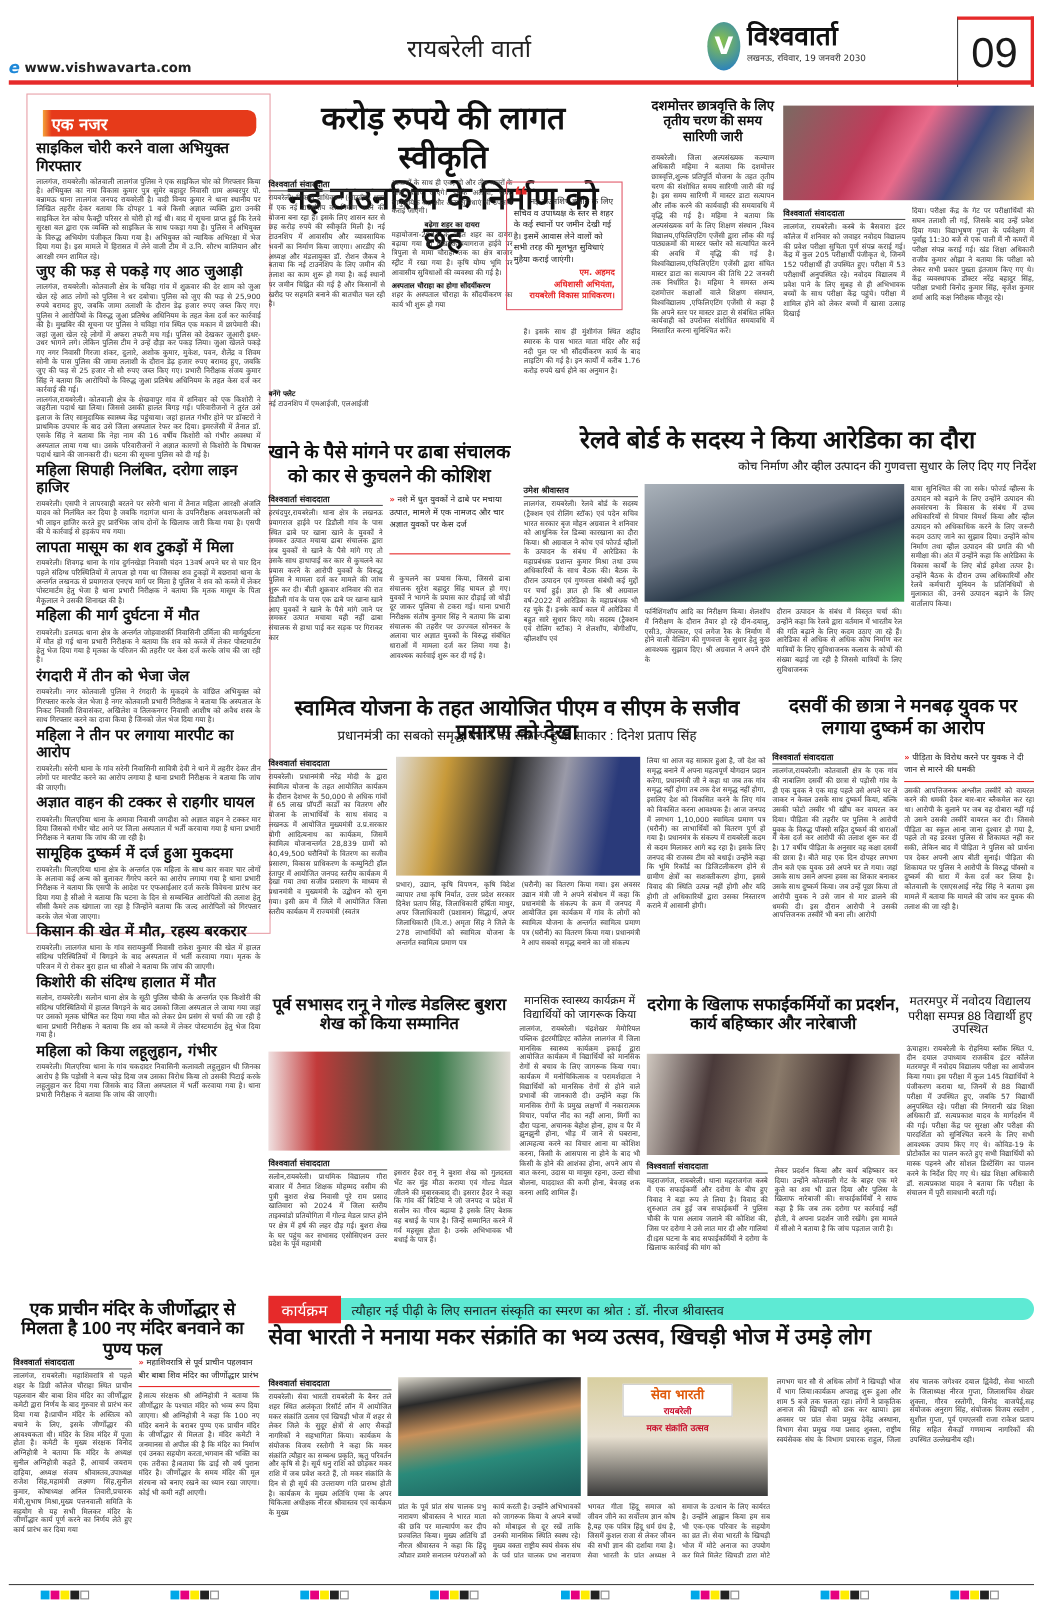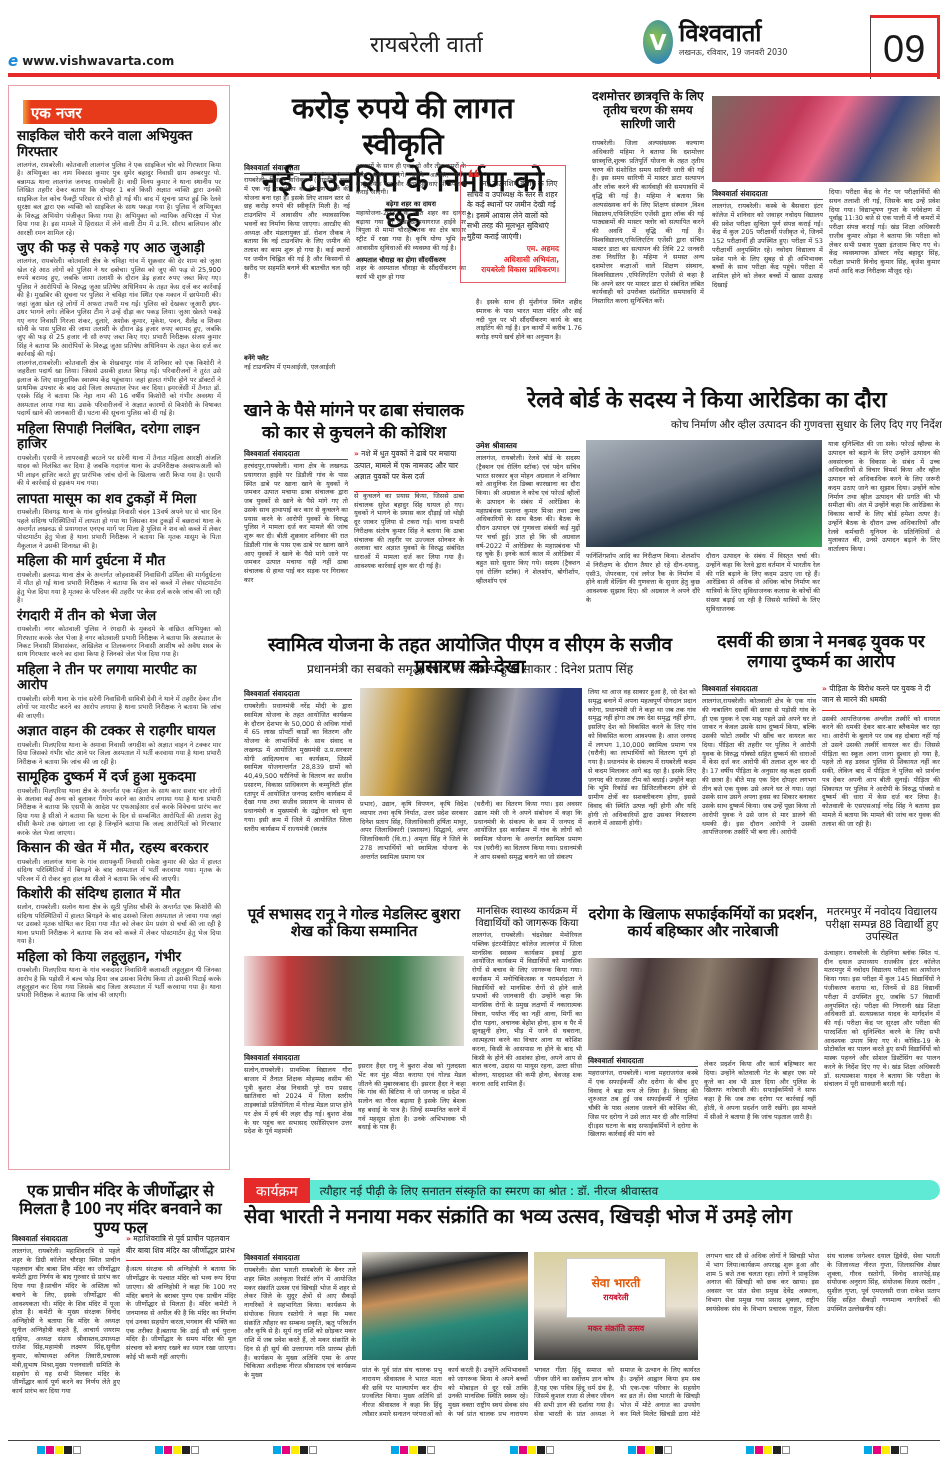--- a/index.html
+++ b/index.html
@@ -8,21 +8,21 @@
 .abs{position:absolute}
 .mast-title{left:370px;top:28px;font-size:22px;font-family:"DejaVu Serif",serif;color:#222}
 .url{left:8px;top:52px;font-size:12px;font-weight:bold;color:#222;display:flex;align-items:center;gap:4px}
 .url .e{color:#1e88d8;font-size:15px;font-style:italic;font-weight:bold}
 .logo{left:643px;top:20px;display:flex;gap:6px}
 .logo-mark{width:30px;height:44px;border-radius:50%;background:radial-gradient(circle at 40% 40%,#8bc34a,#1976d2);color:#fff;display:flex;align-items:center;justify-content:center;font-weight:bold;font-size:22px}
 .logo-name{font-size:24px;font-weight:bold;color:#111;line-height:1.1}
 .logo-date{font-size:8px;color:#333}
 .pageno{left:870px;top:15px;width:70px;height:64px;border-top:3px solid #e62a2a;border-right:3px solid #e62a2a;border-left:1px solid #444;font-size:38px;font-family:"Liberation Sans",sans-serif;padding:10px 0 0 12px}
 .redbar{left:8px;top:73px;width:932px;height:4px;background:#e62a2a}
-.lcol{left:8px;top:85px;width:222px;height:1085px;border:1.5px solid #e8a0a8;padding:6px 8px}
+.lcol{left:24px;top:85px;width:222px;height:764px;border:1.5px solid #e8a0a8;padding:6px 8px}
 .nazar{background:linear-gradient(90deg,#f4a23a 0,#e63a1a 8px,#e63a1a 100%);color:#fff;font-weight:bold;font-size:15px;padding:2px 8px;border-radius:0 8px 8px 0;margin:8px 4px 4px 6px}
 .bh{font-size:13.5px;font-weight:bold;line-height:1.15;margin:3px 0 2px;color:#111}
 .bt{font-size:6.6px;line-height:1.28;color:#333;text-align:justify}
 .byline{font-size:7.5px;font-weight:bold;border-bottom:1px solid #555;margin-bottom:2px;padding-bottom:1px}
 .col{font-size:6.5px;line-height:1.35;color:#333;text-align:justify;overflow:hidden}
 .hd{font-weight:bold;color:#111;line-height:1.15;font-family:"Liberation Sans",sans-serif}
 .photo{background:linear-gradient(135deg,#5a4a42,#b35a6a 40%,#d88aa0 55%,#4a5a8a 80%);}
 .quote{border:1.5px solid #e25a6a;padding:6px;font-size:7.5px;line-height:1.4}
 .redq{color:#e62a2a;font-size:22px;font-weight:bold;line-height:.6}
 .tag{background:#e62a2a;color:#fff;font-size:14px;padding:3px 12px}
@@ -124,21 +124,21 @@
 
 <div class="abs hd" style="left:244px;top:400px;width:220px;font-size:17px;text-align:center;line-height:1.3">
   <div>खाने के पैसे मांगने पर ढाबा संचालक</div>
   <div>को कार से कुचलने की कोशिश</div>
 </div>
 <div class="abs" style="left:244px;top:448px;width:104px">
   <div class="byline">विश्ववार्ता संवाददाता</div>
   <div class="col" style="height:165px">हरचंदपुर,रायबरेली। थाना क्षेत्र के लखनऊ प्रयागराज हाईवे पर डिडौली गांव के पास स्थित ढाबे पर खाना खाने के युवकों ने जमकर उत्पात मचाया ढाबा संचालक द्वारा जब युवकों से खाने के पैसे मांगे गए तो उसके साथ हाथापाई कर कार से कुचलने का प्रयास करने के आरोपी युवकों के विरुद्ध पुलिस ने मामला दर्ज कर मामले की जांच शुरू कर दी। बीती शुक्रवार शनिवार की रात डिडौली गांव के पास एक ढाबे पर खाना खाने आए युवकों ने खाने के पैसे मांगे जाने पर जमकर उत्पात मचाया यही नहीं ढाबा संचालक से हाथा पाई कर सड़क पर गिराकर कार</div>
 </div>
 <div class="abs" style="left:354px;top:448px;width:110px">
-  <div style="font-size:7.5px;line-height:1.55;border-bottom:1.5px solid #e62a2a;padding-bottom:8px;margin-bottom:0">
+  <div style="font-size:7.5px;line-height:1.55;border-bottom:1.5px solid #e62a2a;padding-bottom:20px;margin-bottom:18px">
     <span style="color:#e62a2a;font-weight:bold">»</span>
     <span>नशे में धुत युवकों ने ढाबे पर मचाया उत्पात, मामले में एक नामजद और चार अज्ञात युवकों पर केस दर्ज</span>
   </div>
   <div class="col" style="height:100px">से कुचलने का प्रयास किया, जिससे ढाबा संचालक सुरेश बहादुर सिंह घायल हो गए। युवकों ने भागने के प्रयास कार दौड़ाई जो थोड़ी दूर जाकर पुलिया से टकरा गई। थाना प्रभारी निरीक्षक संतोष कुमार सिंह ने बताया कि ढाबा संचालक की तहरीर पर उज्ज्वल सोनकर के अलावा चार अज्ञात युवकों के विरुद्ध संबंधित धाराओं में मामला दर्ज कर लिया गया है। आवश्यक कार्रवाई शुरू कर दी गई है।</div>
 </div>
 
 <div class="abs hd" style="left:472px;top:387px;width:470px;font-size:22px;text-align:center">रेलवे बोर्ड के सदस्य ने किया आरेडिका का दौरा</div>
 <div class="abs hd" style="left:472px;top:418px;width:470px;font-size:10.5px;text-align:right;font-weight:normal">कोच निर्माण और व्हील उत्पादन की गुणवत्ता सुधार के लिए दिए गए निर्देश</div>
 <div class="abs" style="left:476px;top:440px;width:104px">
   <div class="byline">उमेश श्रीवास्तव</div>
@@ -216,21 +216,21 @@
   <span class="tag">कार्यक्रम</span>
   <span style="font-size:11.5px;padding-left:10px">त्यौहार नई पीढ़ी के लिए सनातन संस्कृति का स्मरण का श्रोत : डॉ. नीरज श्रीवास्तव</span>
 </div>
 <div class="abs hd" style="left:244px;top:1205px;width:696px;font-size:20px;">सेवा भारती ने मनाया मकर संक्रांति का भव्य उत्सव, खिचड़ी भोज में उमड़े लोग</div>
 <div class="abs" style="left:244px;top:1252px;width:112px">
   <div class="byline">विश्ववार्ता संवाददाता</div>
   <div class="col" style="height:158px">रायबरेली। सेवा भारती रायबरेली के बैनर तले शहर स्थित अलंकृता रिसॉर्ट लॉन में आयोजित मकर संक्रांति उत्सव एवं खिचड़ी भोज में शहर से लेकर जिले के सुदूर क्षेत्रों से आए सैकड़ों नागरिकों ने सहभागिता किया। कार्यक्रम के संयोजक विजय रस्तोगी ने कहा कि मकर संक्रांति त्यौहार का सम्बन्ध प्रकृति, ऋतु परिवर्तन और कृषि से है। सूर्य धनु राशि को छोड़कर मकर राशि में जब प्रवेश करते हैं, तो मकर संक्रांति के दिन से ही सूर्य की उत्तरायण गति प्रारम्भ होती है। कार्यक्रम के मुख्य अतिथि एम्स के अपर चिकित्सा अधीक्षक नीरज श्रीवास्तव एवं कार्यक्रम के मुख्य</div>
 </div>
 <div class="abs photo" style="left:362px;top:1252px;width:166px;height:108px;background:linear-gradient(170deg,#e0dcd0,#2a2a2a 20%,#c8905a 40%,#2a8a7a 65%,#1a5a5a)"></div>
 <div class="abs" style="left:534px;top:1252px;width:164px;height:108px;background:linear-gradient(180deg,#d8cfa0 0,#e8e0d0 50%,#3a3a3a 100%);overflow:hidden">
-  <div style="margin:6px auto 0;width:100px;background:#fff;border:1px solid #ccc;text-align:center;padding:15px">
+  <div style="margin:6px auto 0;width:100px;background:#fff;border:1px solid #ccc;text-align:center;padding:0">
     <div style="color:#e05a0a;font-weight:bold;font-size:12px">सेवा भारती</div>
     <div style="color:#c8102e;font-size:8px;font-weight:bold">रायबरेली</div>
   </div>
   <div style="text-align:center;font-size:8px;font-weight:bold;color:#c8102e;margin-top:4px">मकर संक्रांति उत्सव</div>
 </div>
 <div class="abs col" style="left:362px;top:1366px;width:80px;height:50px">प्रांत के पूर्व प्रांत संघ चालक प्रभु नारायण श्रीवास्तव ने भारत माता की छवि पर माल्यार्पण कर दीप प्रज्वलित किया। मुख्य अतिथि डॉ नीरज श्रीवास्तव ने कहा कि हिंदू त्यौहार हमारे सनातन परंपराओं को नई पीढ़ियों सनातन संस्कृति सीखने का</div>
 <div class="abs col" style="left:448px;top:1366px;width:80px;height:50px">कार्य करती है। उन्होंने अभिभावकों को जागरूक किया वे अपने बच्चों को मोबाइल से दूर रखें ताकि उनकी मानसिक स्थिति स्वस्थ रहे। मुख्य वक्ता राष्ट्रीय स्वयं सेवक संघ के पूर्व प्रांत चालक प्रभु नारायण श्रीवास्तव ने कहा कि</div>
 <div class="abs col" style="left:534px;top:1366px;width:80px;height:50px">भगवत गीता हिंदू समाज को जीवन जीने का सर्वोत्तम ज्ञान कोष है,यह एक पवित्र हिंदू धर्म ग्रंथ है, जिसमें कुशल राजा से लेकर जीवन की सभी ज्ञान की दर्शाया गया है। सेवा भारती के प्रांत अध्यक्ष ने कहा सेवा भारती शोषित वंचित उपेक्षित</div>
 <div class="abs col" style="left:620px;top:1366px;width:80px;height:50px">समाज के उत्थान के लिए कार्यरत है। उन्होंने आह्वान किया हम सब भी एक-एक परिवार के सहयोग का व्रत लें। सेवा भारती के खिचड़ी भोज में मोटे अनाज का उपयोग कर मिले मिलेट खिचड़ी द्वारा मोटे अनाज को बढ़ावा का संदेश दिया</div>
 <div class="abs col" style="left:706px;top:1252px;width:234px;height:164px;column-count:2;column-gap:8px">लगभग चार सौ से अधिक लोगों ने खिचड़ी भोज में भाग लिया।कार्यक्रम अपराह्न शुरू हुआ और शाम 5 बजे तक चलता रहा। लोगों ने प्राकृतिक अनाज की खिचड़ी को छक कर खाया। इस अवसर पर प्रांत सेवा प्रमुख देवेंद्र अस्थाना, विभाग सेवा प्रमुख गया प्रसाद शुक्ला, राष्ट्रीय स्वयंसेवक संघ के विभाग प्रचारक राहुल, जिला संघ चालक जगेश्वर दयाल द्विवेदी, सेवा भारती के जिलाध्यक्ष नीरज गुप्ता, जिलासचिव शेखर शुक्ला, गौरव रस्तोगी, विनोद वाजपेई,सह संयोजक अनुराग सिंह, संयोजक विजय रस्तोग , सुशील गुप्ता, पूर्व एमएलसी राजा राकेश प्रताप सिंह सहित सैकड़ों गणमान्य नागरिकों की उपस्थित उल्लेखनीय रही।</div>

